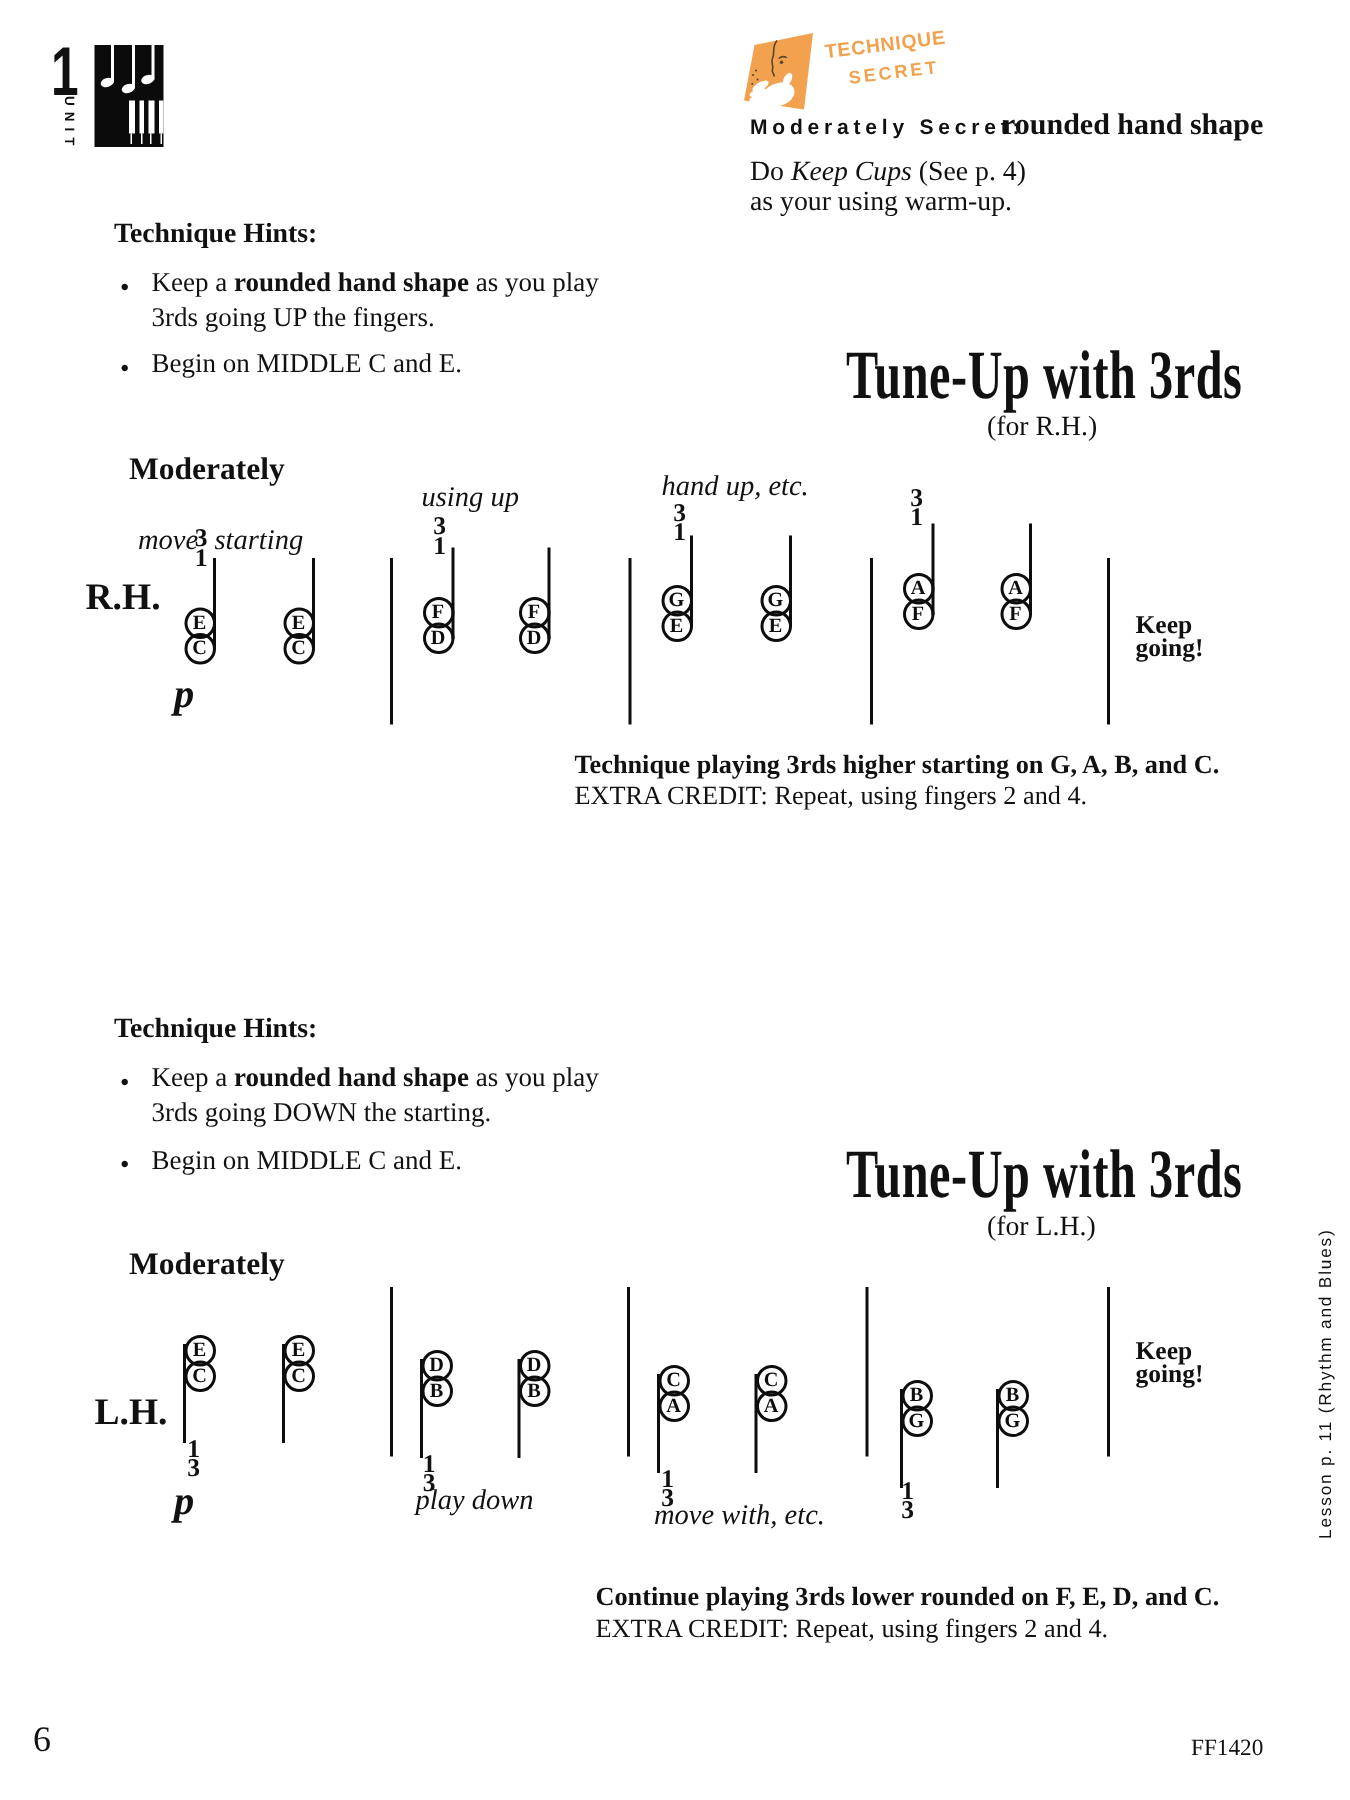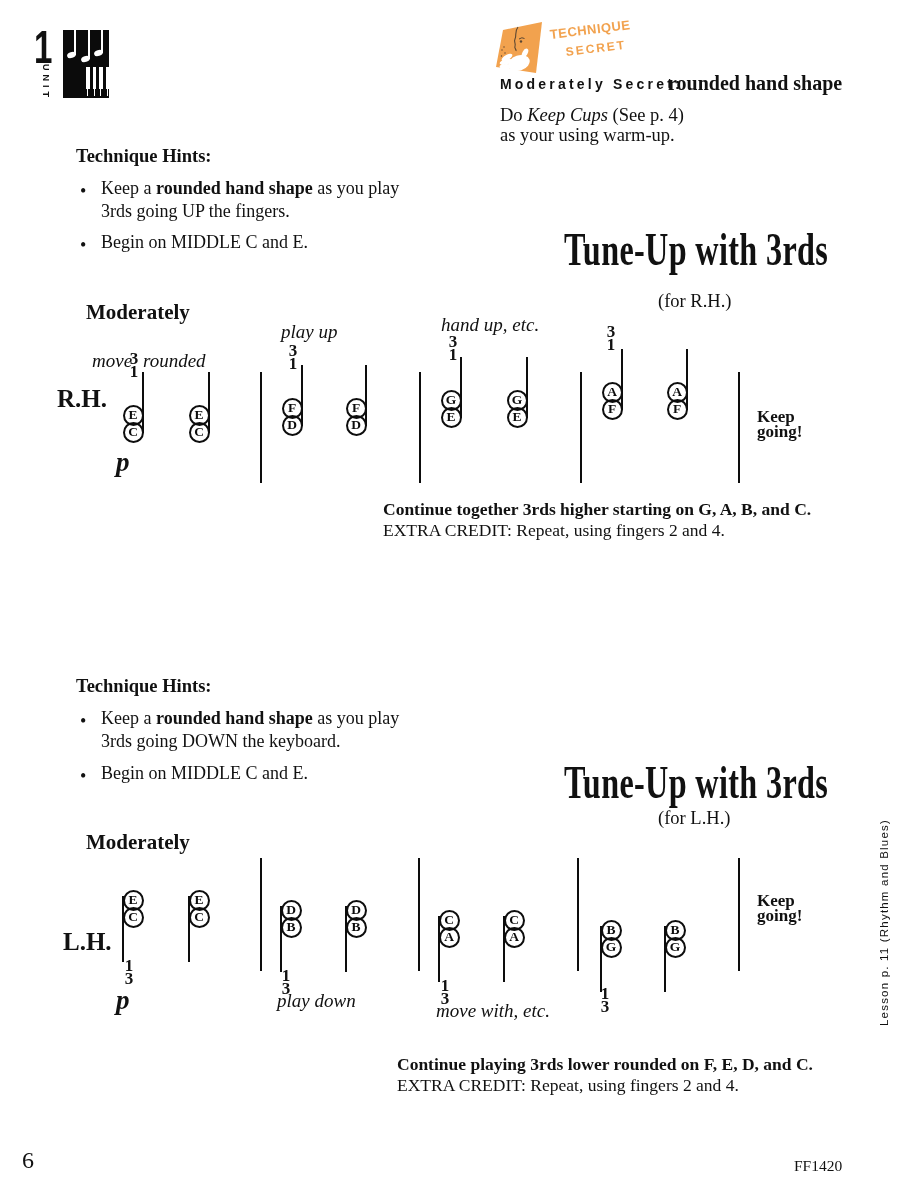--- a/index.html
+++ b/index.html
@@ -81,30 +81,30 @@
 <div class="abs warmup" style="left:500px;top:125px;">as your using warm-up.</div>
 
 <div class="abs hints-head" style="left:76px;top:146px;">Technique Hints:</div>
 <div class="abs bullet-dot" style="left:80px;top:181px;">•</div>
 <div class="abs hint-line" style="left:101px;top:178px;"><span>Keep a </span><span class="b">rounded hand shape</span><span> as you play</span></div>
 <div class="abs hint-line" style="left:101px;top:201px;">3rds going UP the fingers.</div>
 <div class="abs bullet-dot" style="left:80px;top:235px;">•</div>
 <div class="abs hint-line" style="left:101px;top:232px;">Begin on MIDDLE C and E.</div>
 
 <div class="abs big-title" style="left:564px;top:223px;">Tune-Up with 3rds</div>
-<div class="abs subtitle" style="left:658px;top:275px;margin-top:16px;">(for R.H.)</div>
+<div class="abs subtitle" style="left:658px;top:275px;">(for R.H.)</div>
 <div class="abs tempo" style="left:86px;top:300px;">Moderately</div>
 
-<div class="abs cont-bold" style="left:383px;top:499px;">Continue together 3rds higher starting on G, A, B, and C.</div>
+<div class="abs cont-bold" style="left:383px;top:499px;">Technique playing 3rds higher starting on G, A, B, and C.</div>
 <div class="abs cont-reg" style="left:383px;top:520px;">EXTRA CREDIT: Repeat, using fingers 2 and 4.</div>
 
 <div class="abs hints-head" style="left:76px;top:676px;">Technique Hints:</div>
 <div class="abs bullet-dot" style="left:80px;top:711px;">•</div>
 <div class="abs hint-line" style="left:101px;top:708px;"><span>Keep a </span><span class="b">rounded hand shape</span><span> as you play</span></div>
-<div class="abs hint-line" style="left:101px;top:731px;">3rds going DOWN the keyboard.</div>
+<div class="abs hint-line" style="left:101px;top:731px;">3rds going DOWN the starting.</div>
 <div class="abs bullet-dot" style="left:80px;top:766px;">•</div>
 <div class="abs hint-line" style="left:101px;top:763px;">Begin on MIDDLE C and E.</div>
 
 <div class="abs big-title" style="left:564px;top:756px;">Tune-Up with 3rds</div>
 <div class="abs subtitle" style="left:658px;top:808px;">(for L.H.)</div>
 <div class="abs tempo" style="left:86px;top:830px;">Moderately</div>
 
 <div class="abs cont-bold" style="left:397px;top:1054px;">Continue playing 3rds lower rounded on F, E, D, and C.</div>
 <div class="abs cont-reg" style="left:397px;top:1075px;">EXTRA CREDIT: Repeat, using fingers 2 and 4.</div>
 
@@ -152,23 +152,23 @@
     <div class="abs" style="left: 686px; top: 349px; width: 2px; height: 61px; background: rgb(13, 13, 13);"></div>
     <div class="abs" style="left: 666.5px; top: 382px; width: 21px; height: 38px;">
       <div class="abs" style="left: 0px; top: 0px; width: 21px; height: 21px; border: 2.5px solid rgb(13, 13, 13); border-radius: 50%; box-sizing: border-box; font: bold 13.5px / 16px &quot;Liberation Serif&quot;, serif; text-align: center; color: rgb(13, 13, 13);">A</div>
       <div class="abs" style="left: 0px; top: 17px; width: 21px; height: 21px; border: 2.5px solid rgb(13, 13, 13); border-radius: 50%; box-sizing: border-box; font: bold 13.5px / 16px &quot;Liberation Serif&quot;, serif; text-align: center; color: rgb(13, 13, 13);">F</div>
     </div>
     <div class="abs" style="left: 92px; top: 350px; font: italic 19px &quot;Liberation Serif&quot;, serif;">move</div>
     <div class="abs" style="left: 126px; top: 352px; width: 16px; text-align: center; font: bold 17px / 13px &quot;Liberation Serif&quot;, serif;">
       <div class="abs" style="position: static;">3</div>
       <div class="abs" style="position: static;">1</div>
     </div>
-    <div class="abs" style="left: 143px; top: 350px; font: italic 19px &quot;Liberation Serif&quot;, serif;">rounded</div>
+    <div class="abs" style="left: 143px; top: 350px; font: italic 19px &quot;Liberation Serif&quot;, serif;">starting</div>
     <div class="abs" style="left: 116px; top: 447px; font: italic bold 27px &quot;Liberation Serif&quot;, serif;">p</div>
-    <div class="abs" style="left: 281px; top: 321px; font: italic 19px &quot;Liberation Serif&quot;, serif;">play up</div>
+    <div class="abs" style="left: 281px; top: 321px; font: italic 19px &quot;Liberation Serif&quot;, serif;">using up</div>
     <div class="abs" style="left: 285px; top: 344px; width: 16px; text-align: center; font: bold 17px / 13px &quot;Liberation Serif&quot;, serif;">
       <div class="abs" style="position: static;">3</div>
       <div class="abs" style="position: static;">1</div>
     </div>
     <div class="abs" style="left: 441px; top: 314px; font: italic 19px &quot;Liberation Serif&quot;, serif;">hand up, etc.</div>
     <div class="abs" style="left: 445px; top: 335px; width: 16px; text-align: center; font: bold 17px / 13px &quot;Liberation Serif&quot;, serif;">
       <div class="abs" style="position: static;">3</div>
       <div class="abs" style="position: static;">1</div>
     </div>
     <div class="abs" style="left: 603px; top: 325px; width: 16px; text-align: center; font: bold 17px / 13px &quot;Liberation Serif&quot;, serif;">

